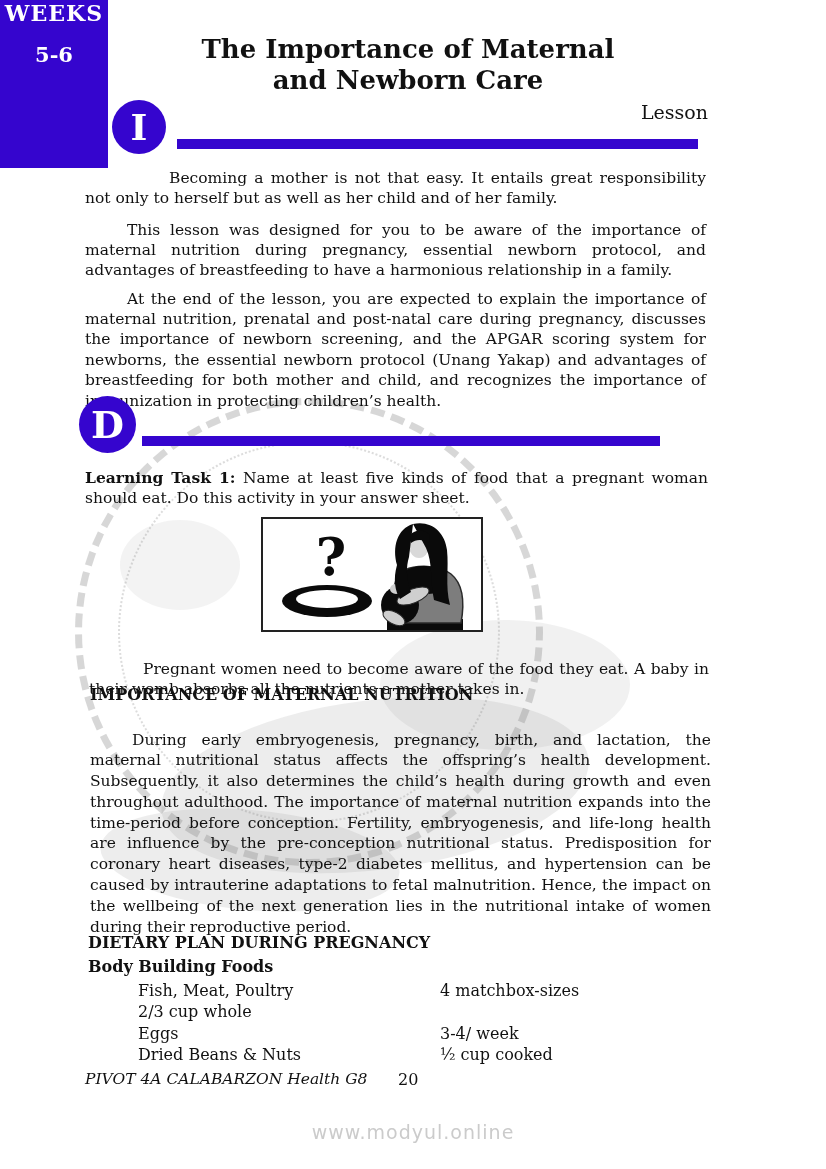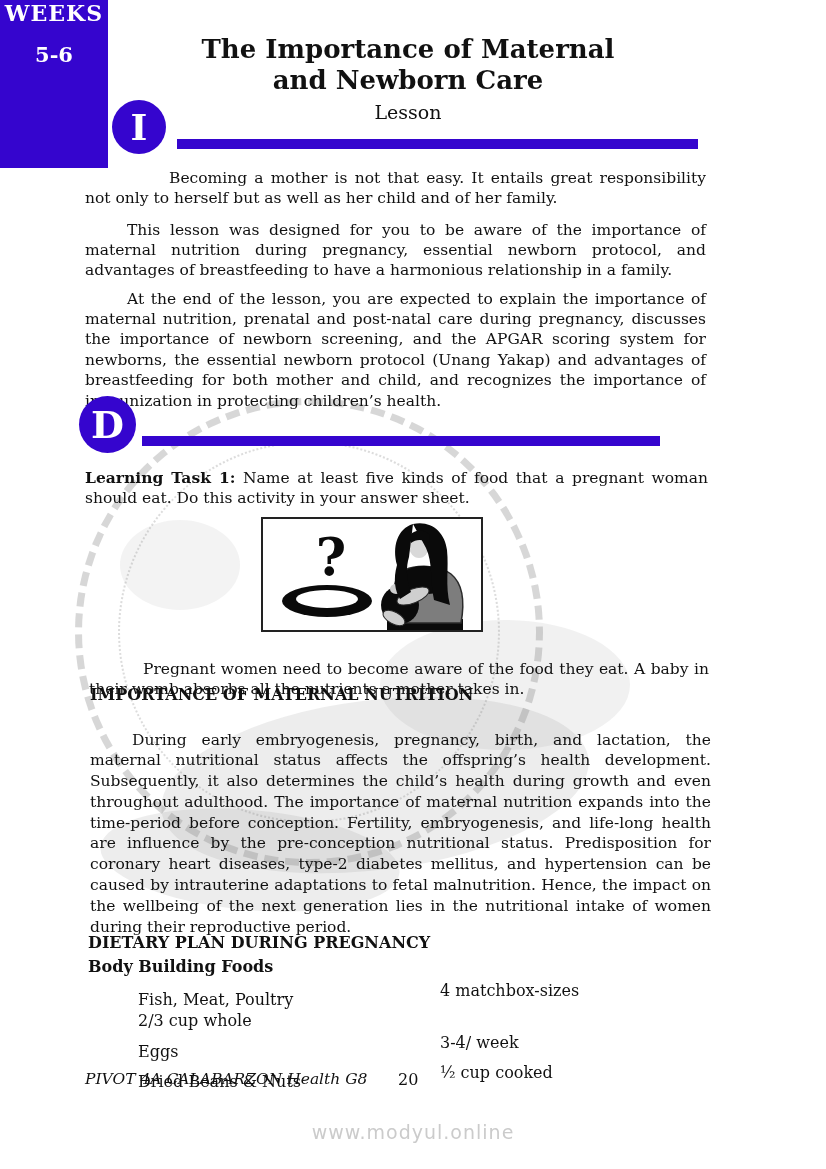--- a/index.html
+++ b/index.html
@@ -16,21 +16,21 @@
   .weeks-box{
     left:0;top:0;width:108px;height:168px;background:var(--accent);
     color:#fff;text-align:center;box-sizing:border-box;
   }
   .weeks-line1{font-size:22px;font-weight:bold;letter-spacing:1px;}
   .weeks-line2{font-size:21px;font-weight:bold;margin-top:16px;}
 
   
   .title-block{left:108px;top:34px;width:600px;text-align:center;}
   .title-line{font-size:26px;font-weight:bold;line-height:31px;}
-  .subtitle{font-size:19px;margin-top:5px;}
+  .subtitle{font-size:19px;margin-top:5px;text-align:right;}
 
   
   .section-circle{
     border-radius:50%;background:var(--accent);color:#fff;
     text-align:center;font-weight:bold;
   }
   .circle-i{left:112px;top:100px;width:54px;height:54px;font-size:36px;line-height:54px;}
   .circle-d{left:79px;top:396px;width:57px;height:57px;font-size:38px;line-height:57px;}
   .section-bar{background:var(--accent);height:10px;}
   .bar-i{left:177px;top:139px;width:521px;}
@@ -55,21 +55,21 @@
 
   
   .heading{font-size:16px;font-weight:bold;}
   .h-importance{left:90px;top:685px;}
   .h-dietary{left:88px;top:933px;}
   .h-bodybuilding{left:88px;top:957px;}
 
   
   .food-list{left:138px;top:980px;width:560px;font-size:16px;}
   .food-row{display:flex;line-height:21.3px;}
-  .food-item{width:302px;margin-top:9px;}
+  .food-item{width:302px;}
   .food-amount{flex:1;}
 
   
   .footer-left{left:85px;top:1070px;font-size:15.5px;font-style:italic;}
   .footer-page{left:398px;top:1070px;font-size:16px;}
   .watermark-text{
     left:0;top:1121px;width:826px;text-align:center;
     font-family:"DejaVu Sans","Liberation Sans",sans-serif;
     font-size:19px;color:#cbcbcb;letter-spacing:1px;
   }

